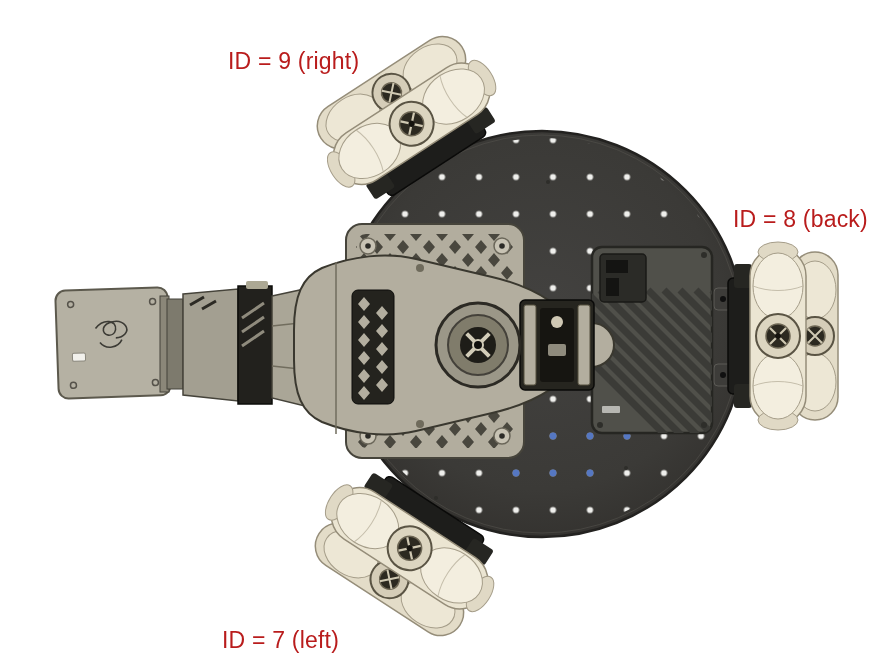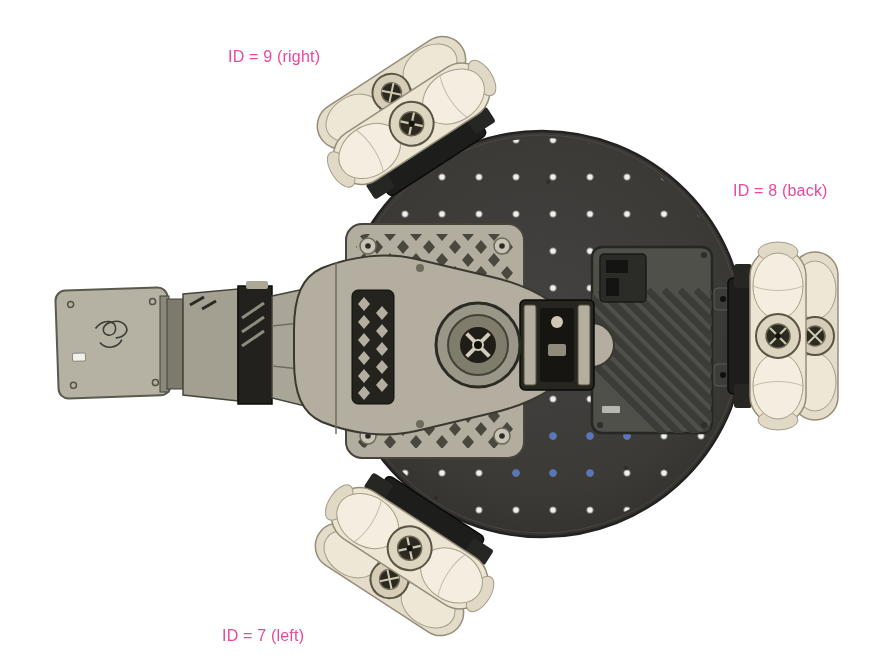--- a/index.html
+++ b/index.html
@@ -1,21 +1,21 @@
 <!DOCTYPE html>
 <html><head>
 <meta charset="utf-8">
 <style>
   * { margin:0; padding:0; box-sizing:border-box; }
   html,body { background:#ffffff; font-family:"Liberation Sans", sans-serif; }
   .stage { position:relative; width:888px; height:669px; background:#ffffff; overflow:hidden; }
   .stage svg { position:absolute; left:0; top:0; display:block; }
-  .label { position:absolute; font-size:16px; color:#ec4899; white-space:nowrap; letter-spacing:0.2px; }
+  .label { position:absolute; font-size:23px; color:#b91c1c; white-space:nowrap; letter-spacing:0.2px; }
   .label-right { left:228px; top:48px; }
-  .label-back  { left:733px; top:182px; }
+  .label-back  { left:733px; top:206px; }
   .label-left  { left:222px; top:591px;margin-top:36px; }
 </style>
 </head>
 <body>
 
 <div class="stage">
 
 <svg viewBox="0 0 888 669" width="888" height="669" xmlns="http://www.w3.org/2000/svg">
   <defs>
     <radialGradient id="plateGrad" cx="50%" cy="45%" r="62%">

